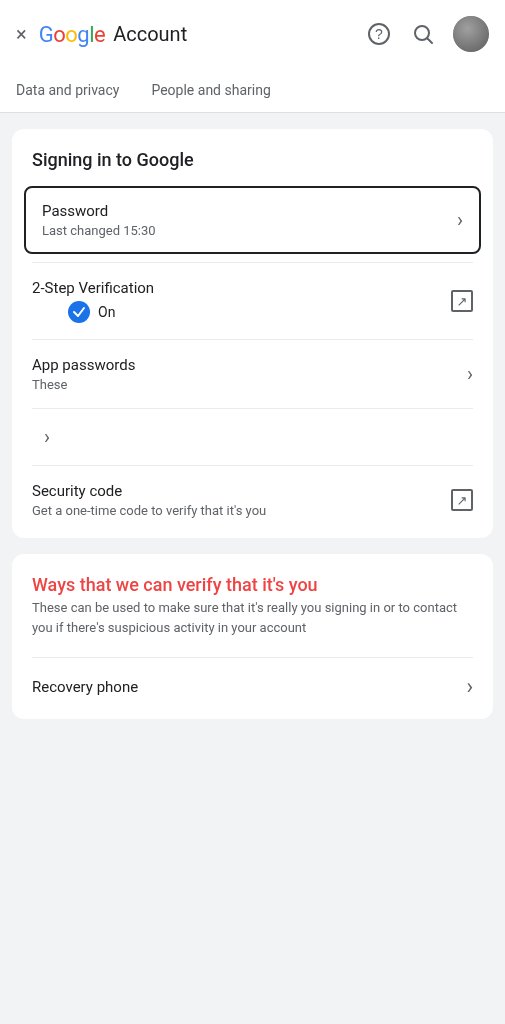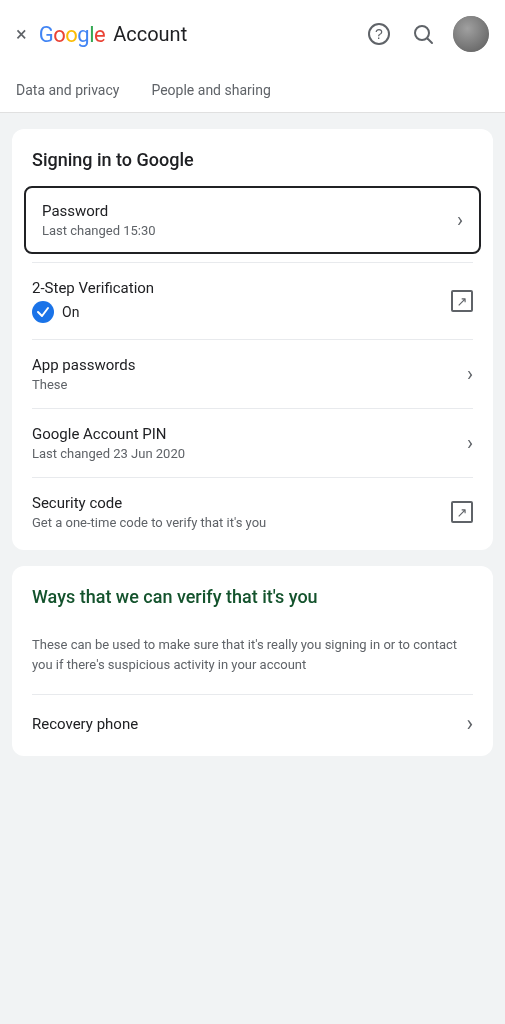--- a/index.html
+++ b/index.html
@@ -169,20 +169,21 @@
     .password-item .list-item {
       padding: 14px 16px;
     }
 
     
     .two-step-status {
       display: flex;
       align-items: center;
       gap: 8px;
       margin-top: 4px;
+      margin-left: 36px;
     }
     .blue-check {
       width: 22px;
       height: 22px;
       background: #1a73e8;
       border-radius: 50%;
       display: flex;
       align-items: center;
       justify-content: center;
       flex-shrink: 0;
@@ -217,23 +218,23 @@
     }
 
     
     .card2 {
       background: #fff;
       border-radius: 12px;
       padding: 20px;
     }
     .card2-title {
       font-size: 18px;
-      color: #14532d;
+      color: #ef4444;
       font-weight: 500;
-      margin-bottom: 28px;
+      margin-bottom: 3px;
     }
     .card2-desc {
       font-size: 13px;
       color: #5f6368;
       line-height: 1.5;
       margin-bottom: 20px;
     }
     .recovery-item {
       display: flex;
       align-items: center;
@@ -319,24 +320,20 @@
     <div class="list-item">
       <div class="list-item-content">
         <div class="list-item-title">App passwords</div>
         <div class="list-item-subtitle">These</div>
       </div>
       <span class="list-item-icon chevron">›</span>
     </div>
 
     <hr class="list-item-divider">
     <div class="list-item">
-      <div class="list-item-content">
-        <div class="list-item-title">Google Account PIN</div>
-        <div class="list-item-subtitle">Last changed 23 Jun 2020</div>
-      </div>
       <span class="list-item-icon chevron">›</span>
     </div>
 
     <hr class="list-item-divider">
     <div class="list-item" style="padding-bottom: 20px;">
       <div class="list-item-content">
         <div class="list-item-title">Security code</div>
         <div class="list-item-subtitle">Get a one-time code to verify that it's you</div>
       </div>
       <div class="ext-icon"></div>

